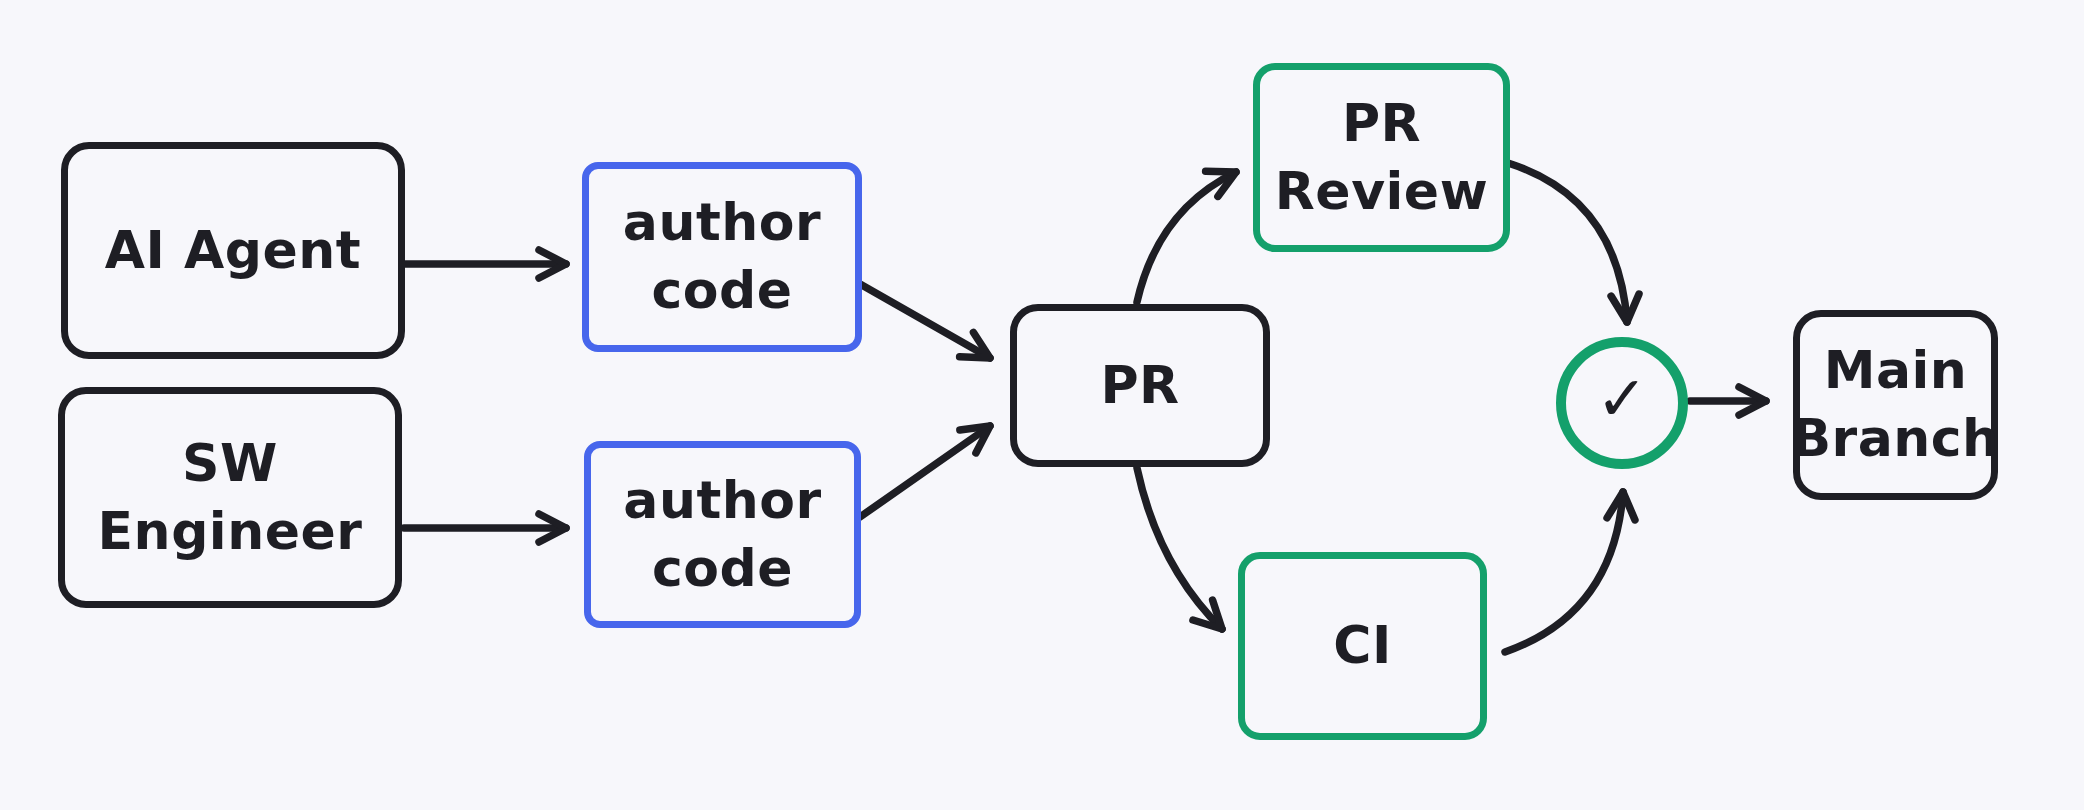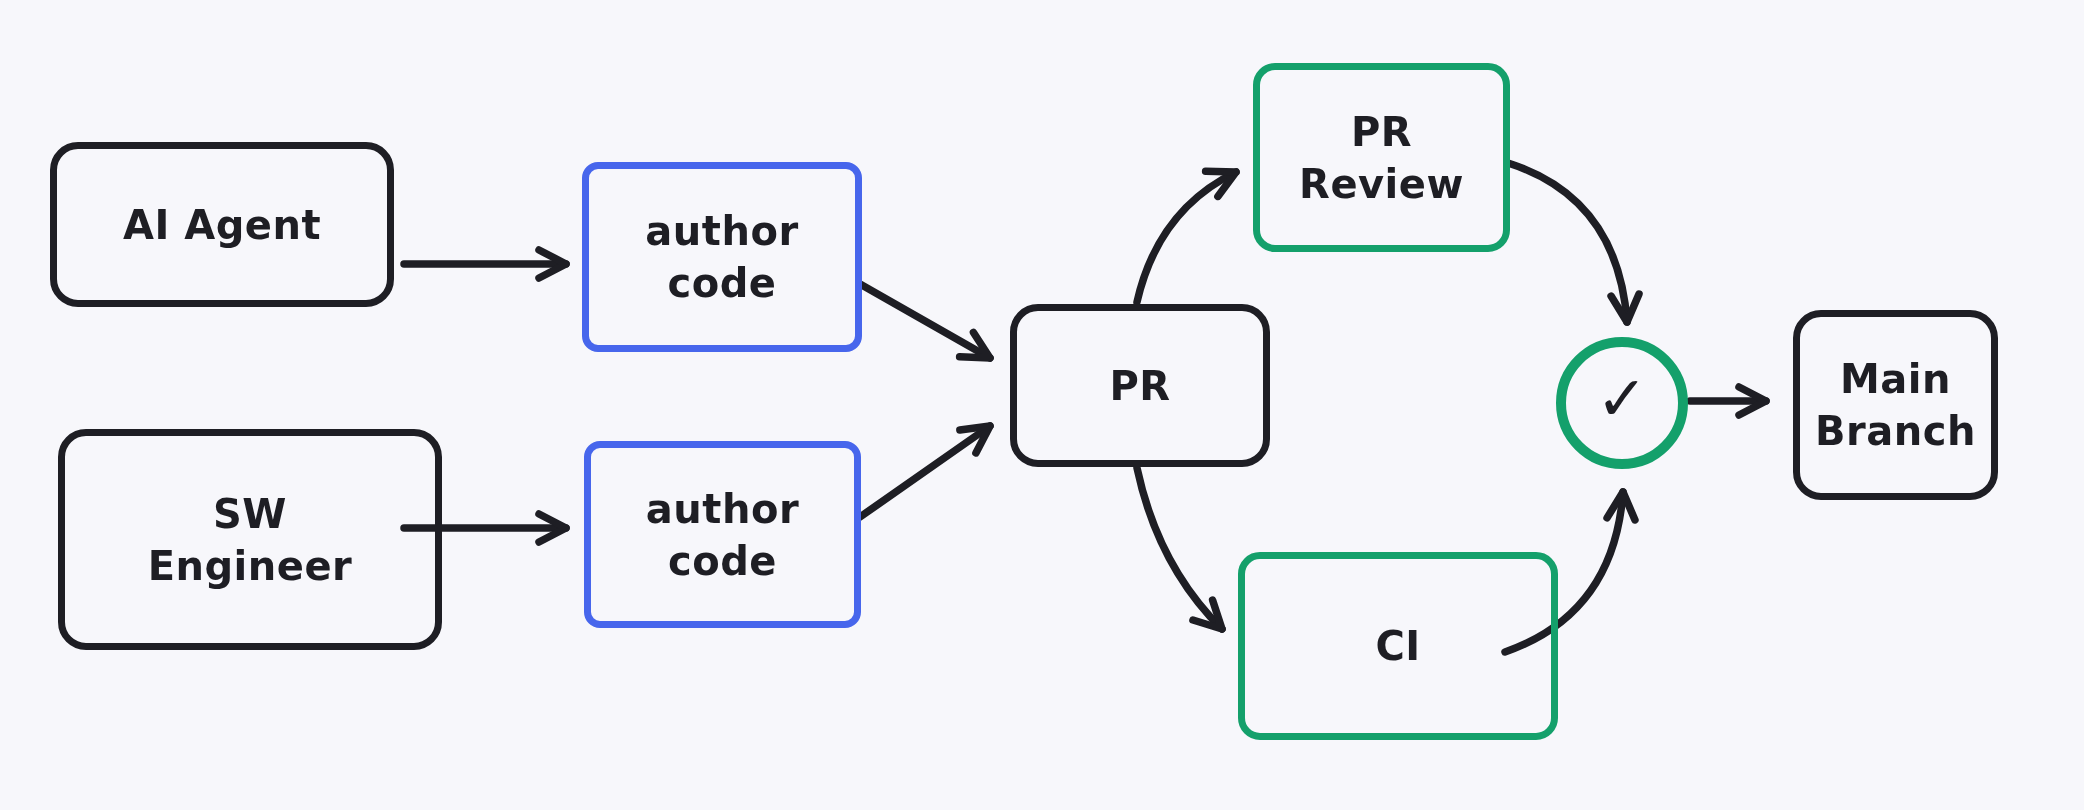--- a/index.html
+++ b/index.html
@@ -36,21 +36,21 @@
     border-radius: 28px;
     background: transparent;
     display: flex;
     align-items: center;
     justify-content: center;
   }
   .node.blue  { border-color: #4766ec; border-radius: 16px; }
   .node.green { border-color: #14a06b; border-radius: 22px; }
   .label {
     color: #1e1e24;
-    font-size: 40px;
+    font-size: 52px;
     font-weight: 700;
     line-height: 1.3;
     letter-spacing: 0.5px;
     text-align: center;
     white-space: pre-line;
     user-select: none;
   }
   .check-circle {
     position: absolute;
     left: 1556px;
@@ -89,25 +89,25 @@
     <path d="M 404 528 L 566 528" marker-end="url(#ah)"></path>
     <path d="M 860 284 L 990 358" marker-end="url(#ah)"></path>
     <path d="M 860 517 L 990 426" marker-end="url(#ah)"></path>
     <path d="M 1137 302 Q 1158 210 1236 172" marker-end="url(#ah)"></path>
     <path d="M 1137 468 Q 1158 566 1222 629" marker-end="url(#ah)"></path>
     <path d="M 1508 163 Q 1618 198 1627 322" marker-end="url(#ah)"></path>
     <path d="M 1505 652 Q 1614 614 1623 492" marker-end="url(#ah)"></path>
     <path d="M 1690 401 L 1766 401" marker-end="url(#ah)"></path>
   </svg>
 
-  <div class="node" style="left:50px; top:142px; width:344px; height:165px">
+  <div class="node" style="left:61px; top:142px; width:344px; height:217px">
     <span class="label">AI Agent</span>
   </div>
 
-  <div class="node" style="left:58px; top:429px; width:384px; height:221px">
+  <div class="node" style="left:58px; top:387px; width:344px; height:221px">
     <span class="label">SW
 Engineer</span>
   </div>
 
   <div class="node blue" style="left:582px; top:162px; width:280px; height:190px">
     <span class="label">author
 code</span>
   </div>
 
   <div class="node blue" style="left:584px; top:441px; width:277px; height:187px">
@@ -117,21 +117,21 @@
 
   <div class="node" style="left:1010px; top:304px; width:260px; height:163px">
     <span class="label">PR</span>
   </div>
 
   <div class="node green" style="left:1253px; top:63px; width:257px; height:189px">
     <span class="label">PR
 Review</span>
   </div>
 
-  <div class="node green" style="left:1238px; top:552px; width:320px; height:188px">
+  <div class="node green" style="left:1238px; top:552px; width:249px; height:188px">
     <span class="label">CI</span>
   </div>
 
   <div class="check-circle">
     <span class="check-glyph">✓</span>
   </div>
 
   <div class="node" style="left:1793px; top:310px; width:205px; height:190px">
     <span class="label">Main
 Branch</span>

